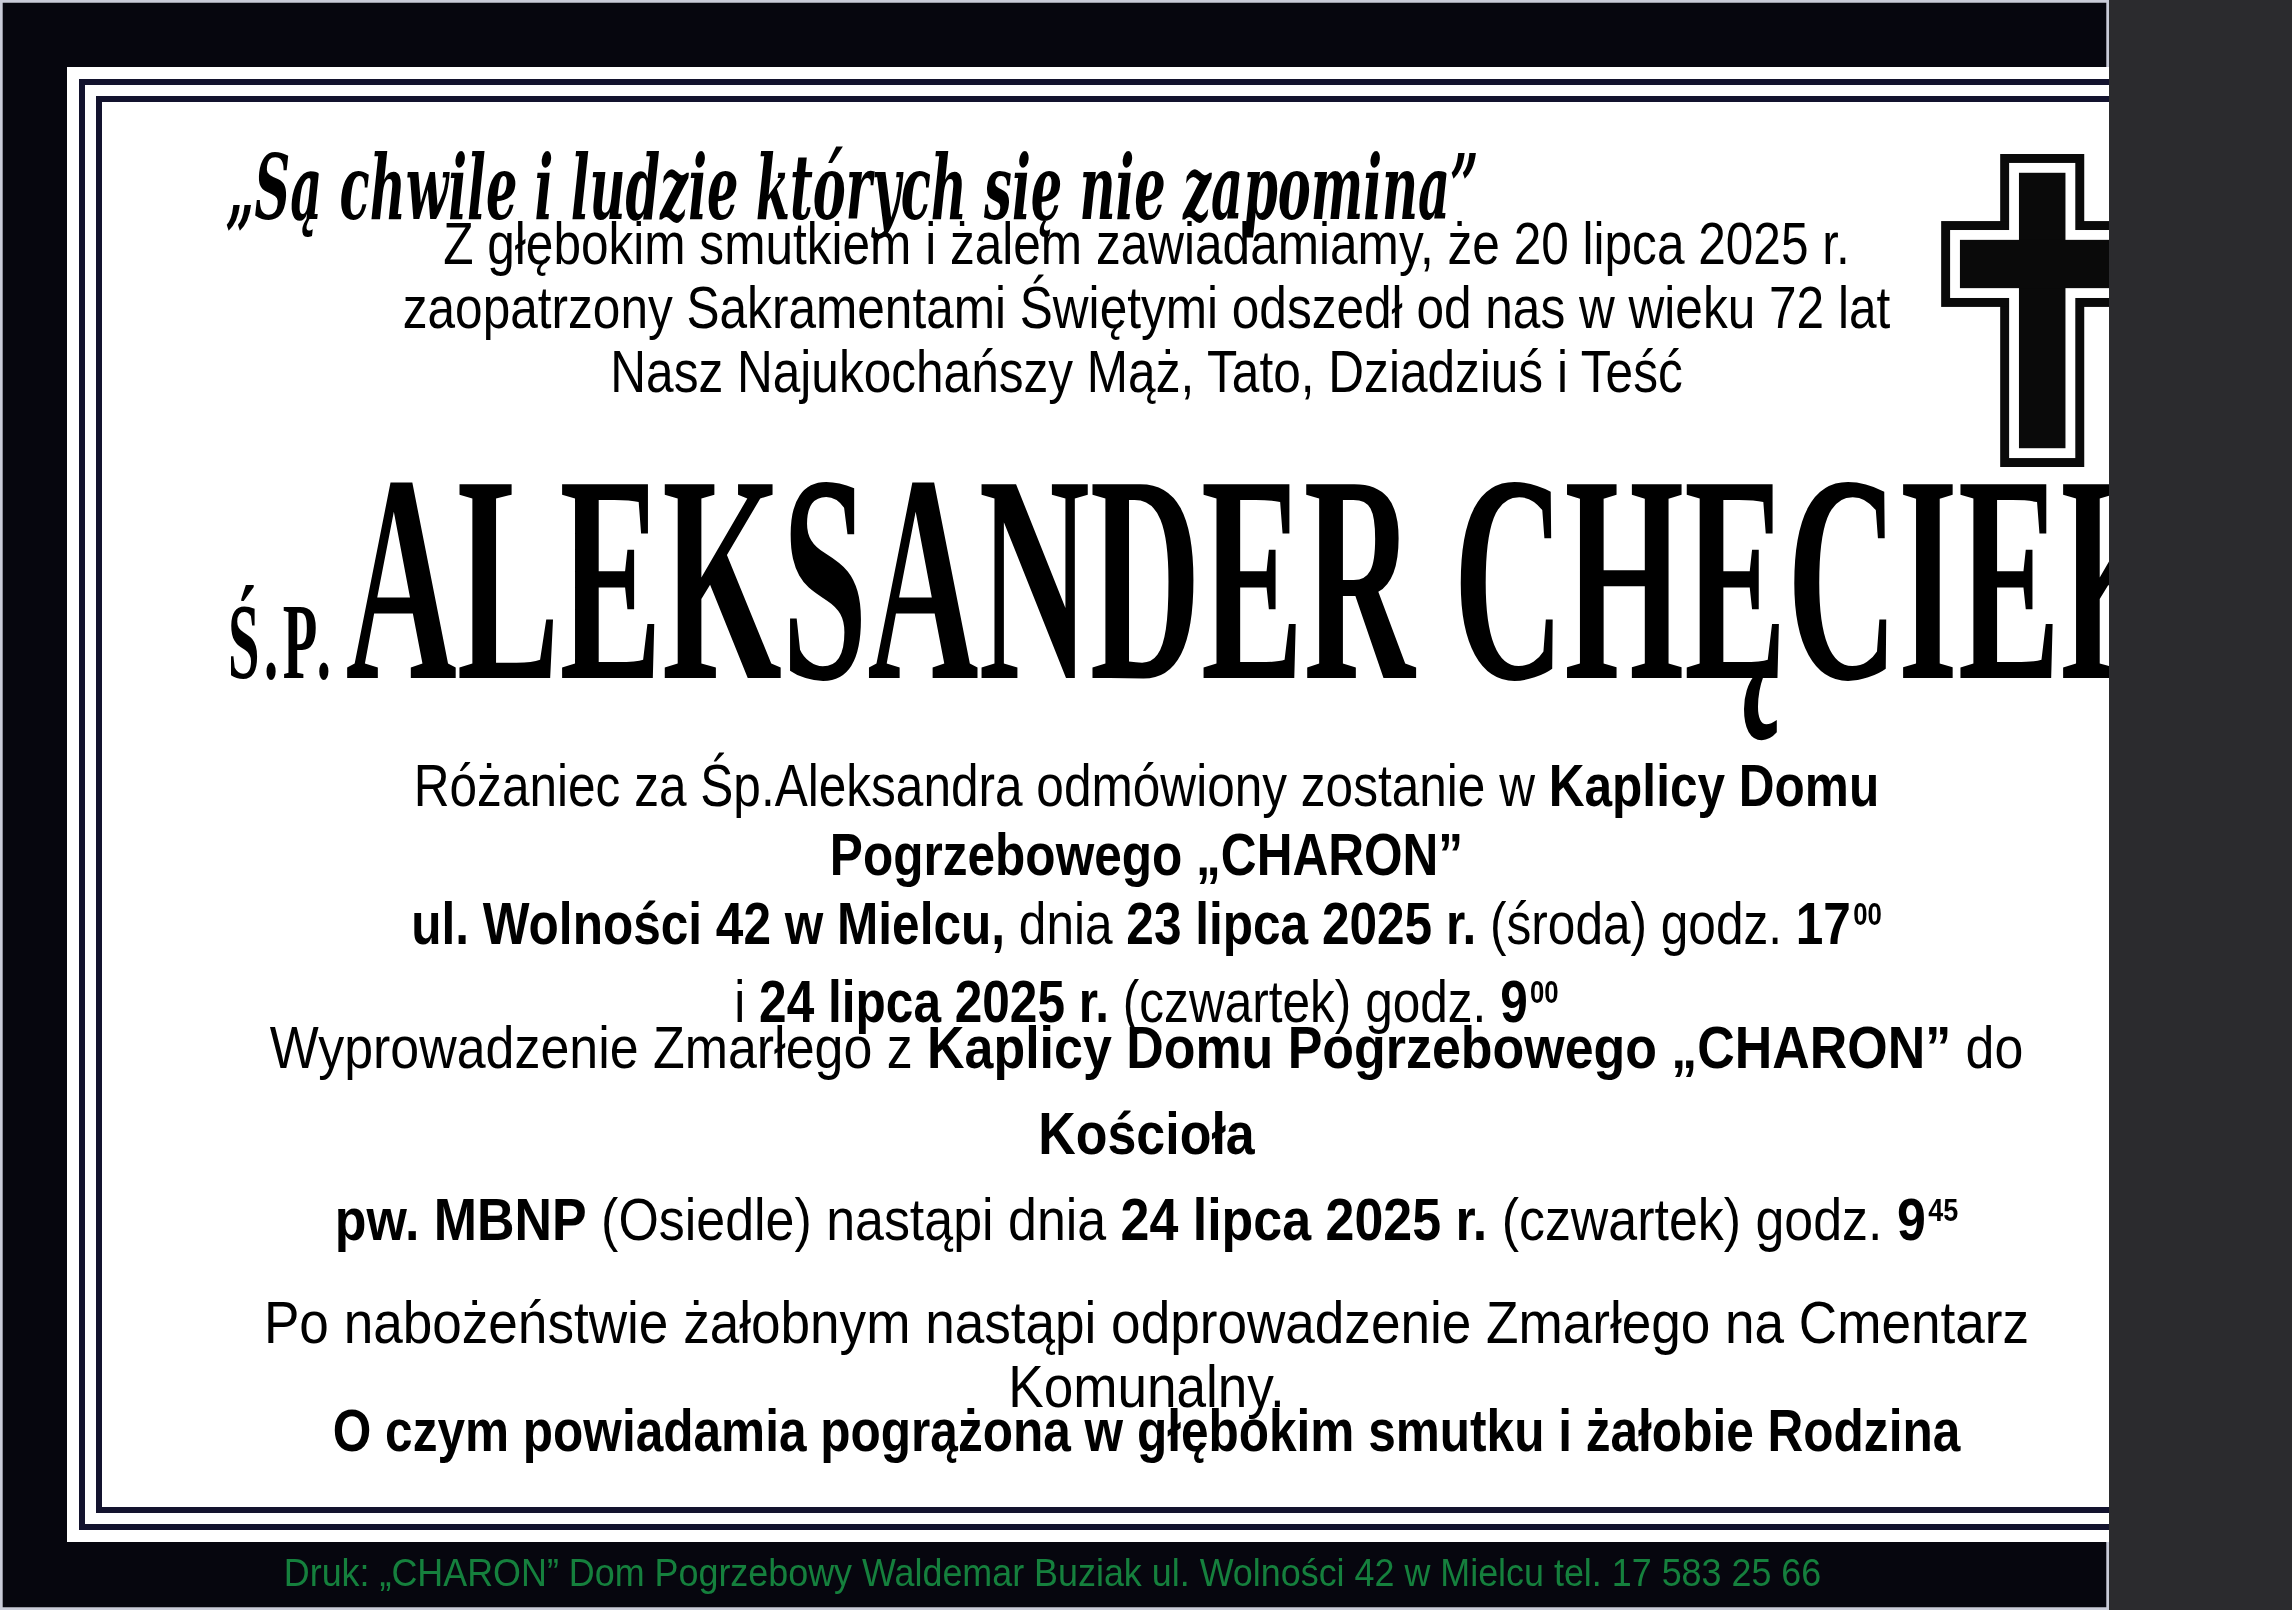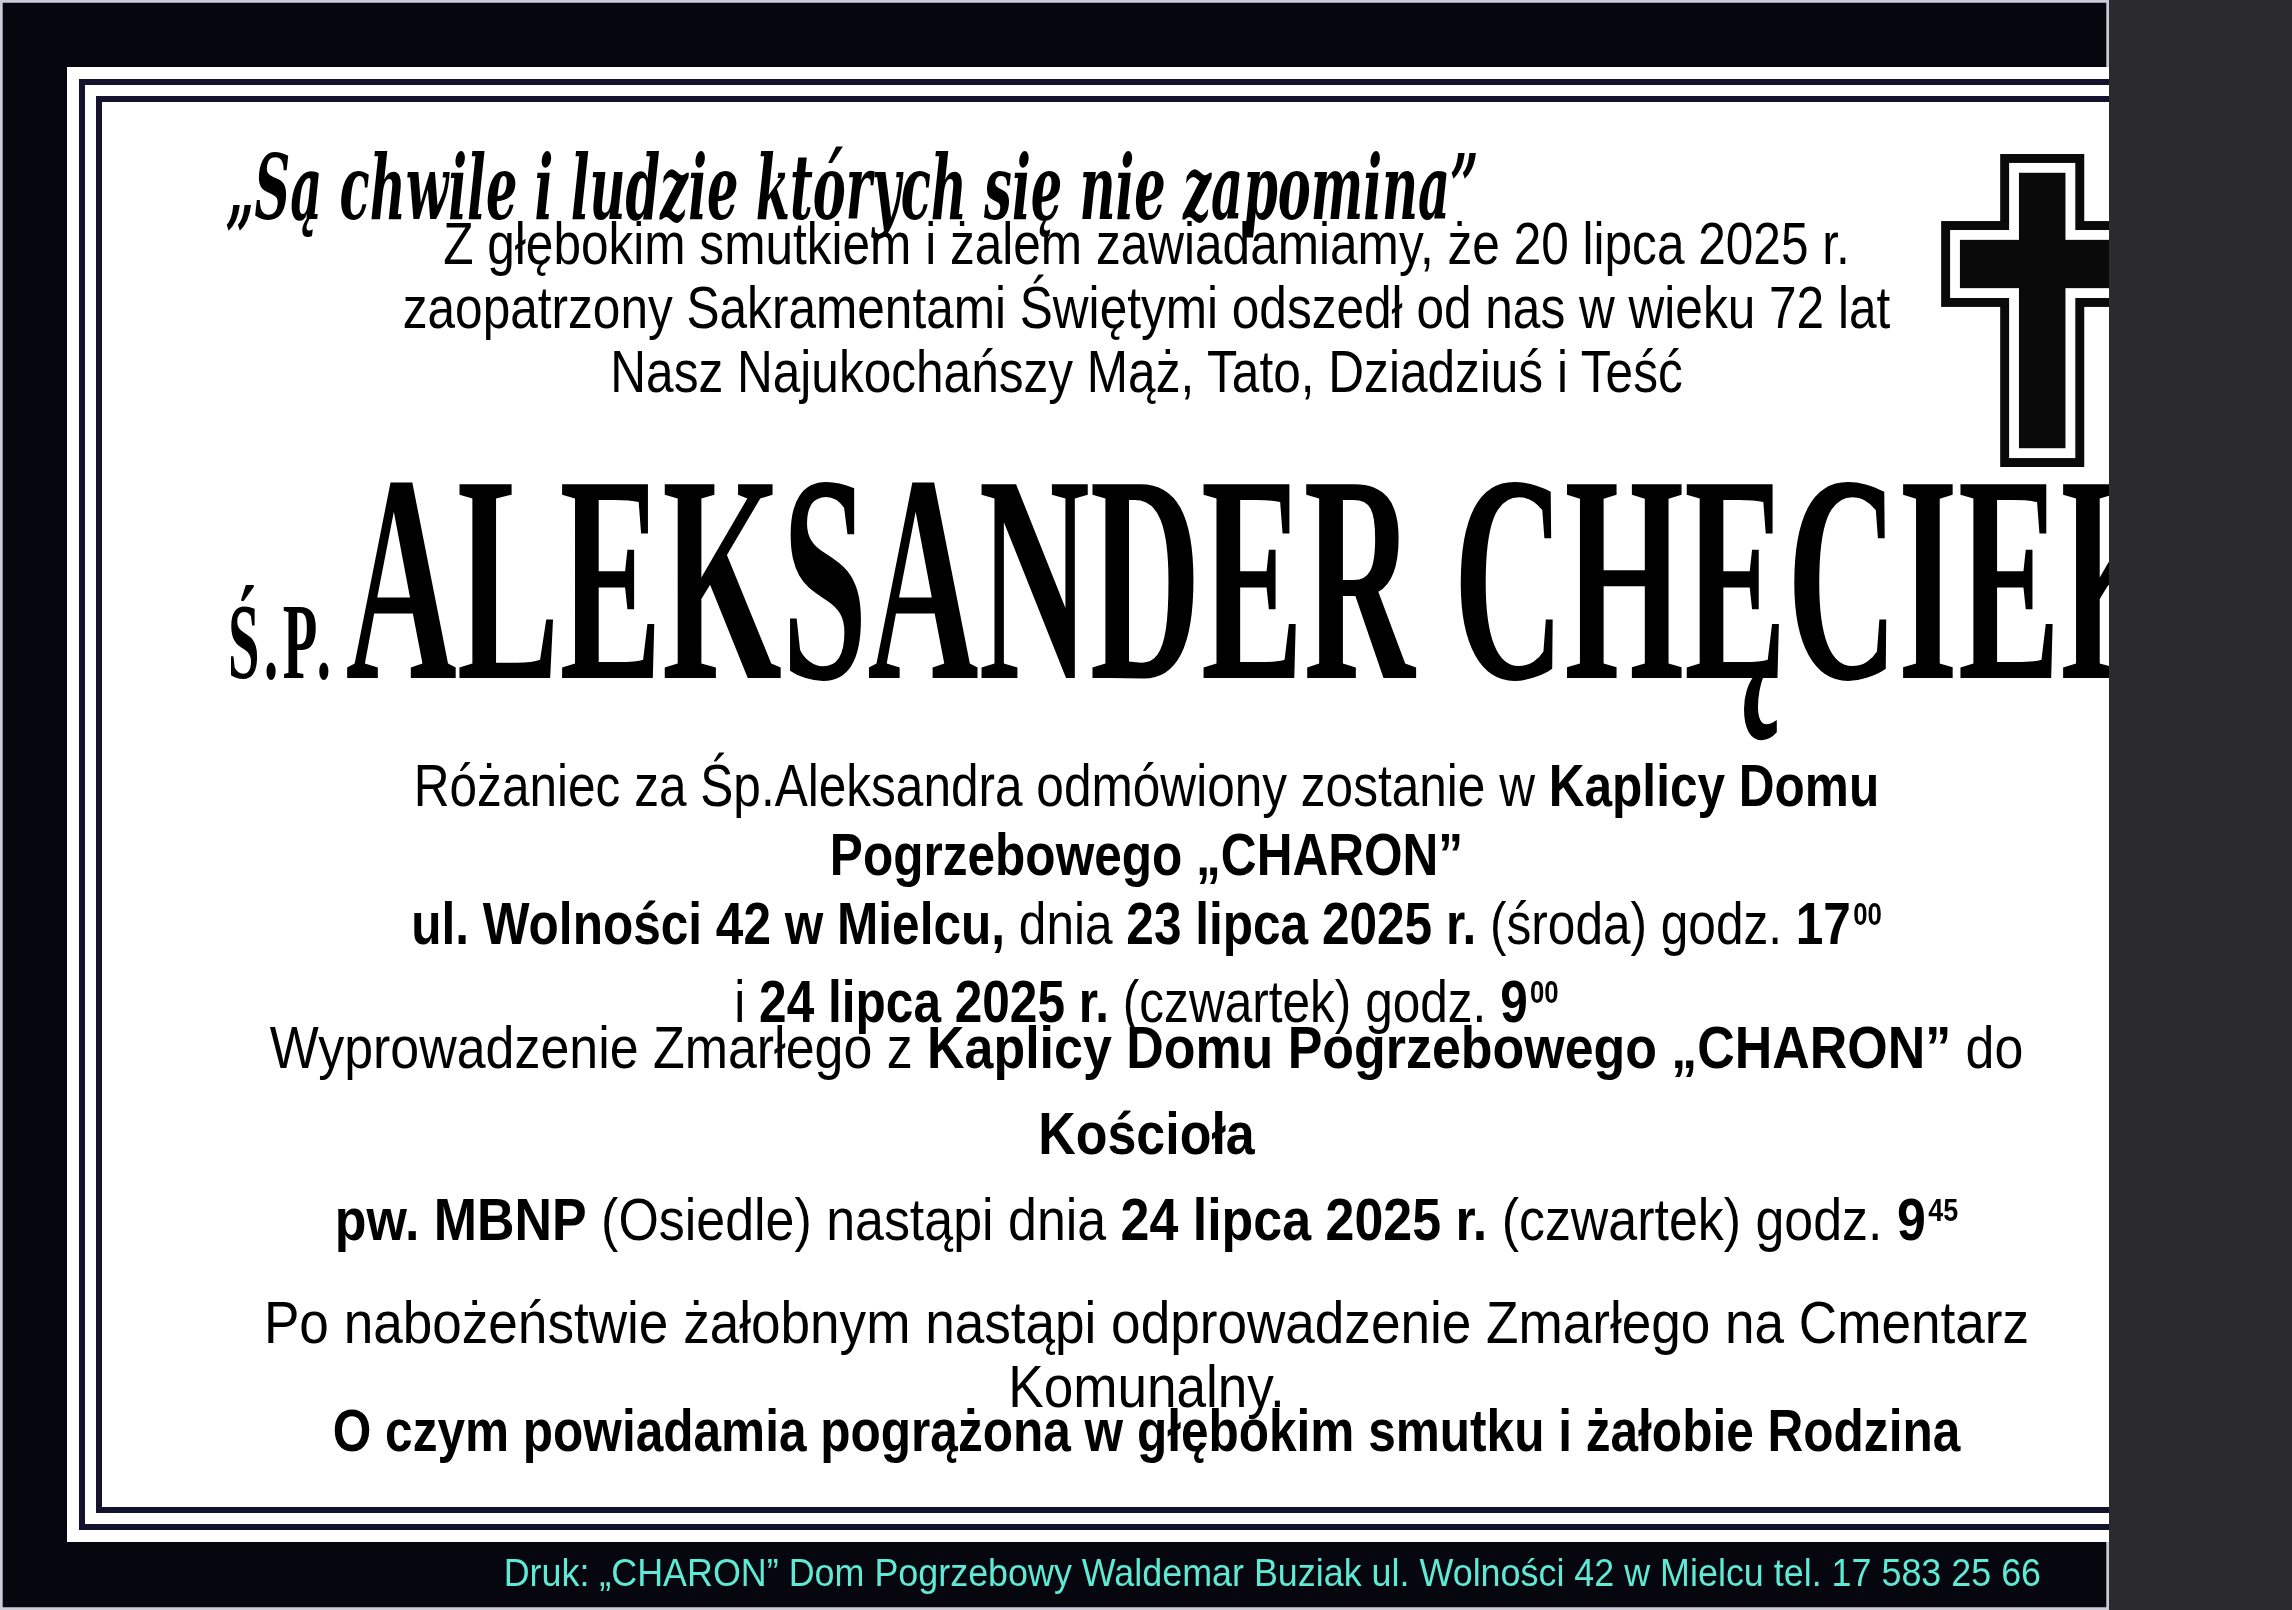--- a/index.html
+++ b/index.html
@@ -58,22 +58,22 @@
 
   .mass { top:1145px; font-size:100px; line-height:100px; font-weight:bold; }
   .mass .cond { transform:scaleX(0.62); }
 
   .closing1 { top:1291px; font-size:59px; line-height:64px; }
   .closing1 .cond { transform:scaleX(0.90); }
 
   .closing2 { top:1399px; font-size:59px; line-height:64px; font-weight:bold; }
   .closing2 .cond { transform:scaleX(0.84); }
 
-  .footer { left:64px; top:1549px; width:2149px; text-align:right;
-            font-size:39px; line-height:47px; color:#5eead4; }
+  .footer { left:64px; top:1549px; width:2149px; text-align:center;
+            font-size:39px; line-height:47px; color:#15803d; }
   .footer .condL { transform:scaleX(0.92); }
 
   .b   { font-weight:bold; }
   .sup { font-size:0.52em; position:relative; top:-0.62em; margin-left:2.7px; font-weight:bold; }
 
   .cross-wrap { position:absolute; left:1941px; top:154px; width:206px; height:313px; }
   .cross-wrap svg { display:block; width:100%; height:100%; }
 </style>
 </head>
 <body>

